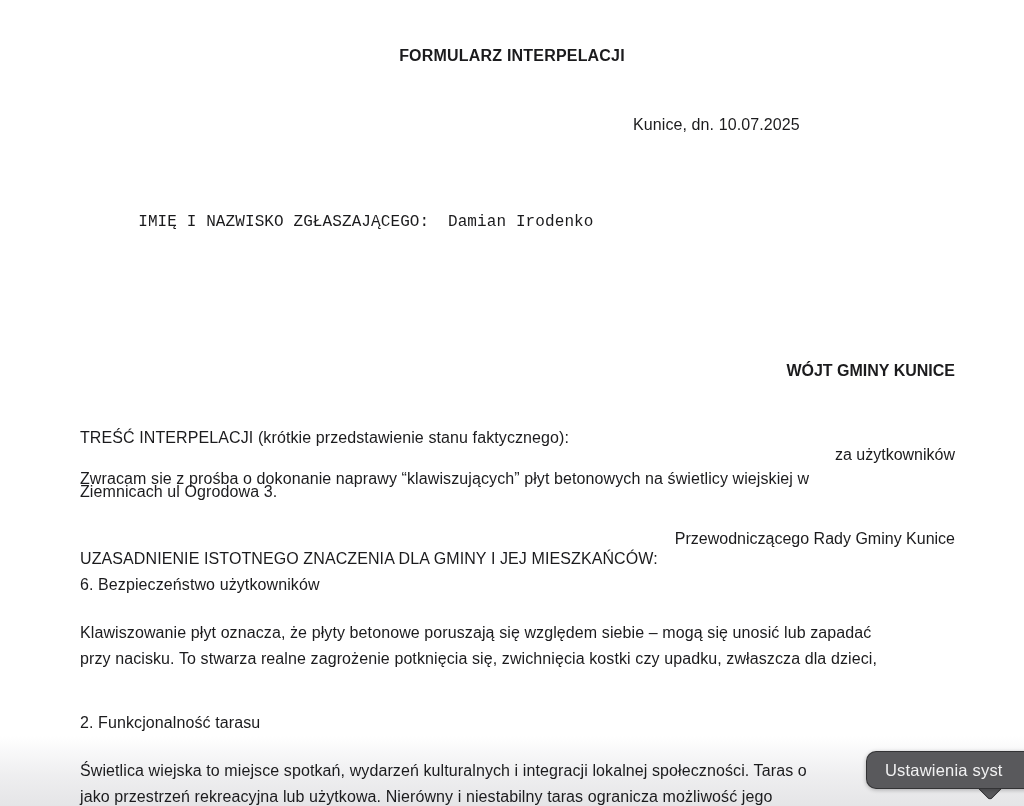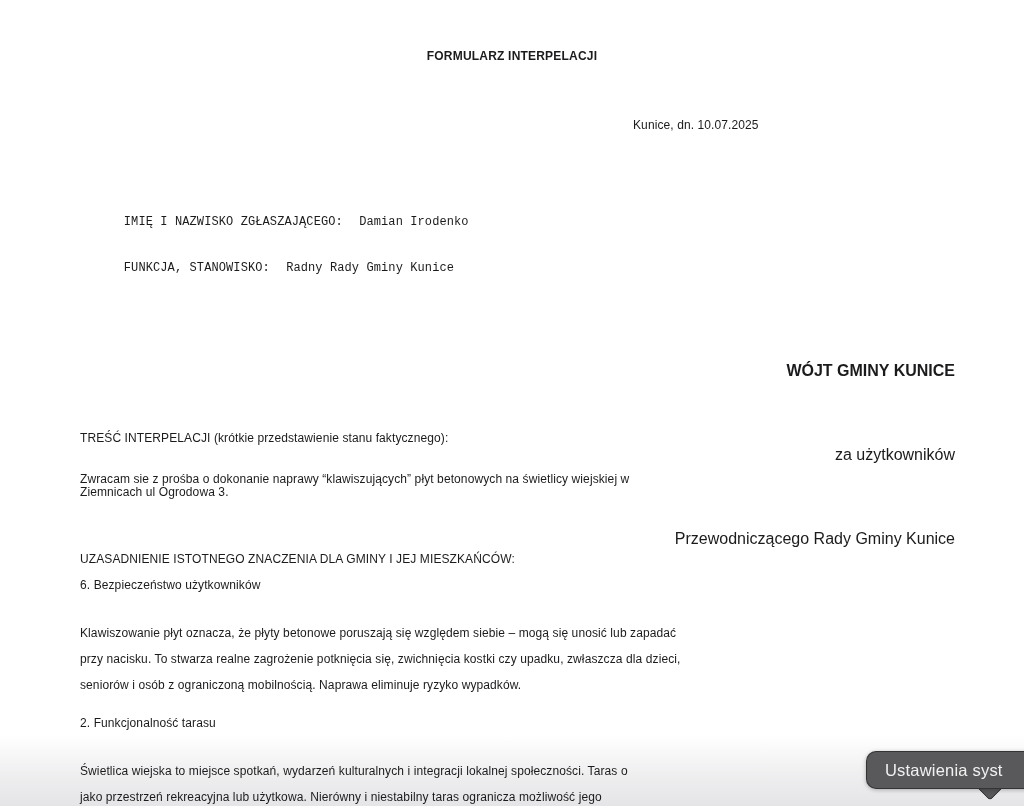--- a/index.html
+++ b/index.html
@@ -17,21 +17,21 @@
   }
   
   .dock-fade {
     position: absolute; left: 0; right: 0; bottom: 0; height: 70px;
     background: linear-gradient(180deg, rgba(235,235,237,0) 0%, rgba(233,233,235,0.75) 55%, #e5e5e7 100%);
     z-index: 1;
   }
   .doc-layer { position: absolute; inset: 0; z-index: 2; }
   .line {
     position: absolute;
-    font-size: 12px; line-height: 26px;
+    font-size: 16px; line-height: 26px;
     white-space: pre; letter-spacing: 0.1px;
   }
   .bold { font-weight: bold; }
   .doc-title {
     left: 0; width: 1024px; text-align: center; top: 43px;
     font-weight: bold; letter-spacing: 0.2px;
   }
   .dateline { left: 633px; top: 112px; }
   .lbl-line { left: 80px; font-family: Liberation Mono, monospace; }
   .val-gap { margin-left: 9px; }
@@ -74,40 +74,36 @@
   <div class="doc-layer">
 
     <div class="line doc-title">FORMULARZ INTERPELACJI</div>
 
     <div class="line dateline">Kunice, dn. 10.07.2025</div>
 
     <div class="line lbl-line" style="top:183px">
       <span>IMIĘ I NAZWISKO ZGŁASZAJĄCEGO: </span><span class="val-gap">Damian Irodenko</span>
     </div>
 
-    <div class="line lbl-line" style="top:229px">
-      <span>FUNKCJA, STANOWISKO: </span><span class="val-gap">Radny Rady Gminy Kunice</span>
-    </div>
 
     <div class="addressee">
       <div class="bold">WÓJT GMINY KUNICE</div>
       <div>za użytkowników</div>
       <div>Przewodniczącego Rady Gminy Kunice</div>
     </div>
 
     <div class="line indent" style="top:425px">TREŚĆ INTERPELACJI (krótkie przedstawienie stanu faktycznego):</div>
     <div class="line indent" style="top:466px">Zwracam sie z prośba o dokonanie naprawy “klawiszujących” płyt betonowych na świetlicy wiejskiej w</div>
     <div class="line indent" style="top:479px">Ziemnicach ul Ogrodowa 3.</div>
 
     <div class="line indent" style="top:546px">UZASADNIENIE ISTOTNEGO ZNACZENIA DLA GMINY I JEJ MIESZKAŃCÓW:</div>
     <div class="line indent" style="top:572px">6. Bezpieczeństwo użytkowników</div>
 
     <div class="line indent" style="top:620px">Klawiszowanie płyt oznacza, że płyty betonowe poruszają się względem siebie – mogą się unosić lub zapadać</div>
     <div class="line indent" style="top:646px">przy nacisku. To stwarza realne zagrożenie potknięcia się, zwichnięcia kostki czy upadku, zwłaszcza dla dzieci,</div>
-    <div class="line indent" style="top:672px">seniorów i osób z ograniczoną mobilnością. Naprawa eliminuje ryzyko wypadków.</div>
 
     <div class="line indent" style="top:710px">2. Funkcjonalność tarasu</div>
 
     <div class="line indent" style="top:758px">Świetlica wiejska to miejsce spotkań, wydarzeń kulturalnych i integracji lokalnej społeczności. Taras o</div>
     <div class="line indent" style="top:784px">jako przestrzeń rekreacyjna lub użytkowa. Nierówny i niestabilny taras ogranicza możliwość jego</div>
 
   </div>
 
   <div class="tooltip-tail"></div>
   <div class="tooltip">

